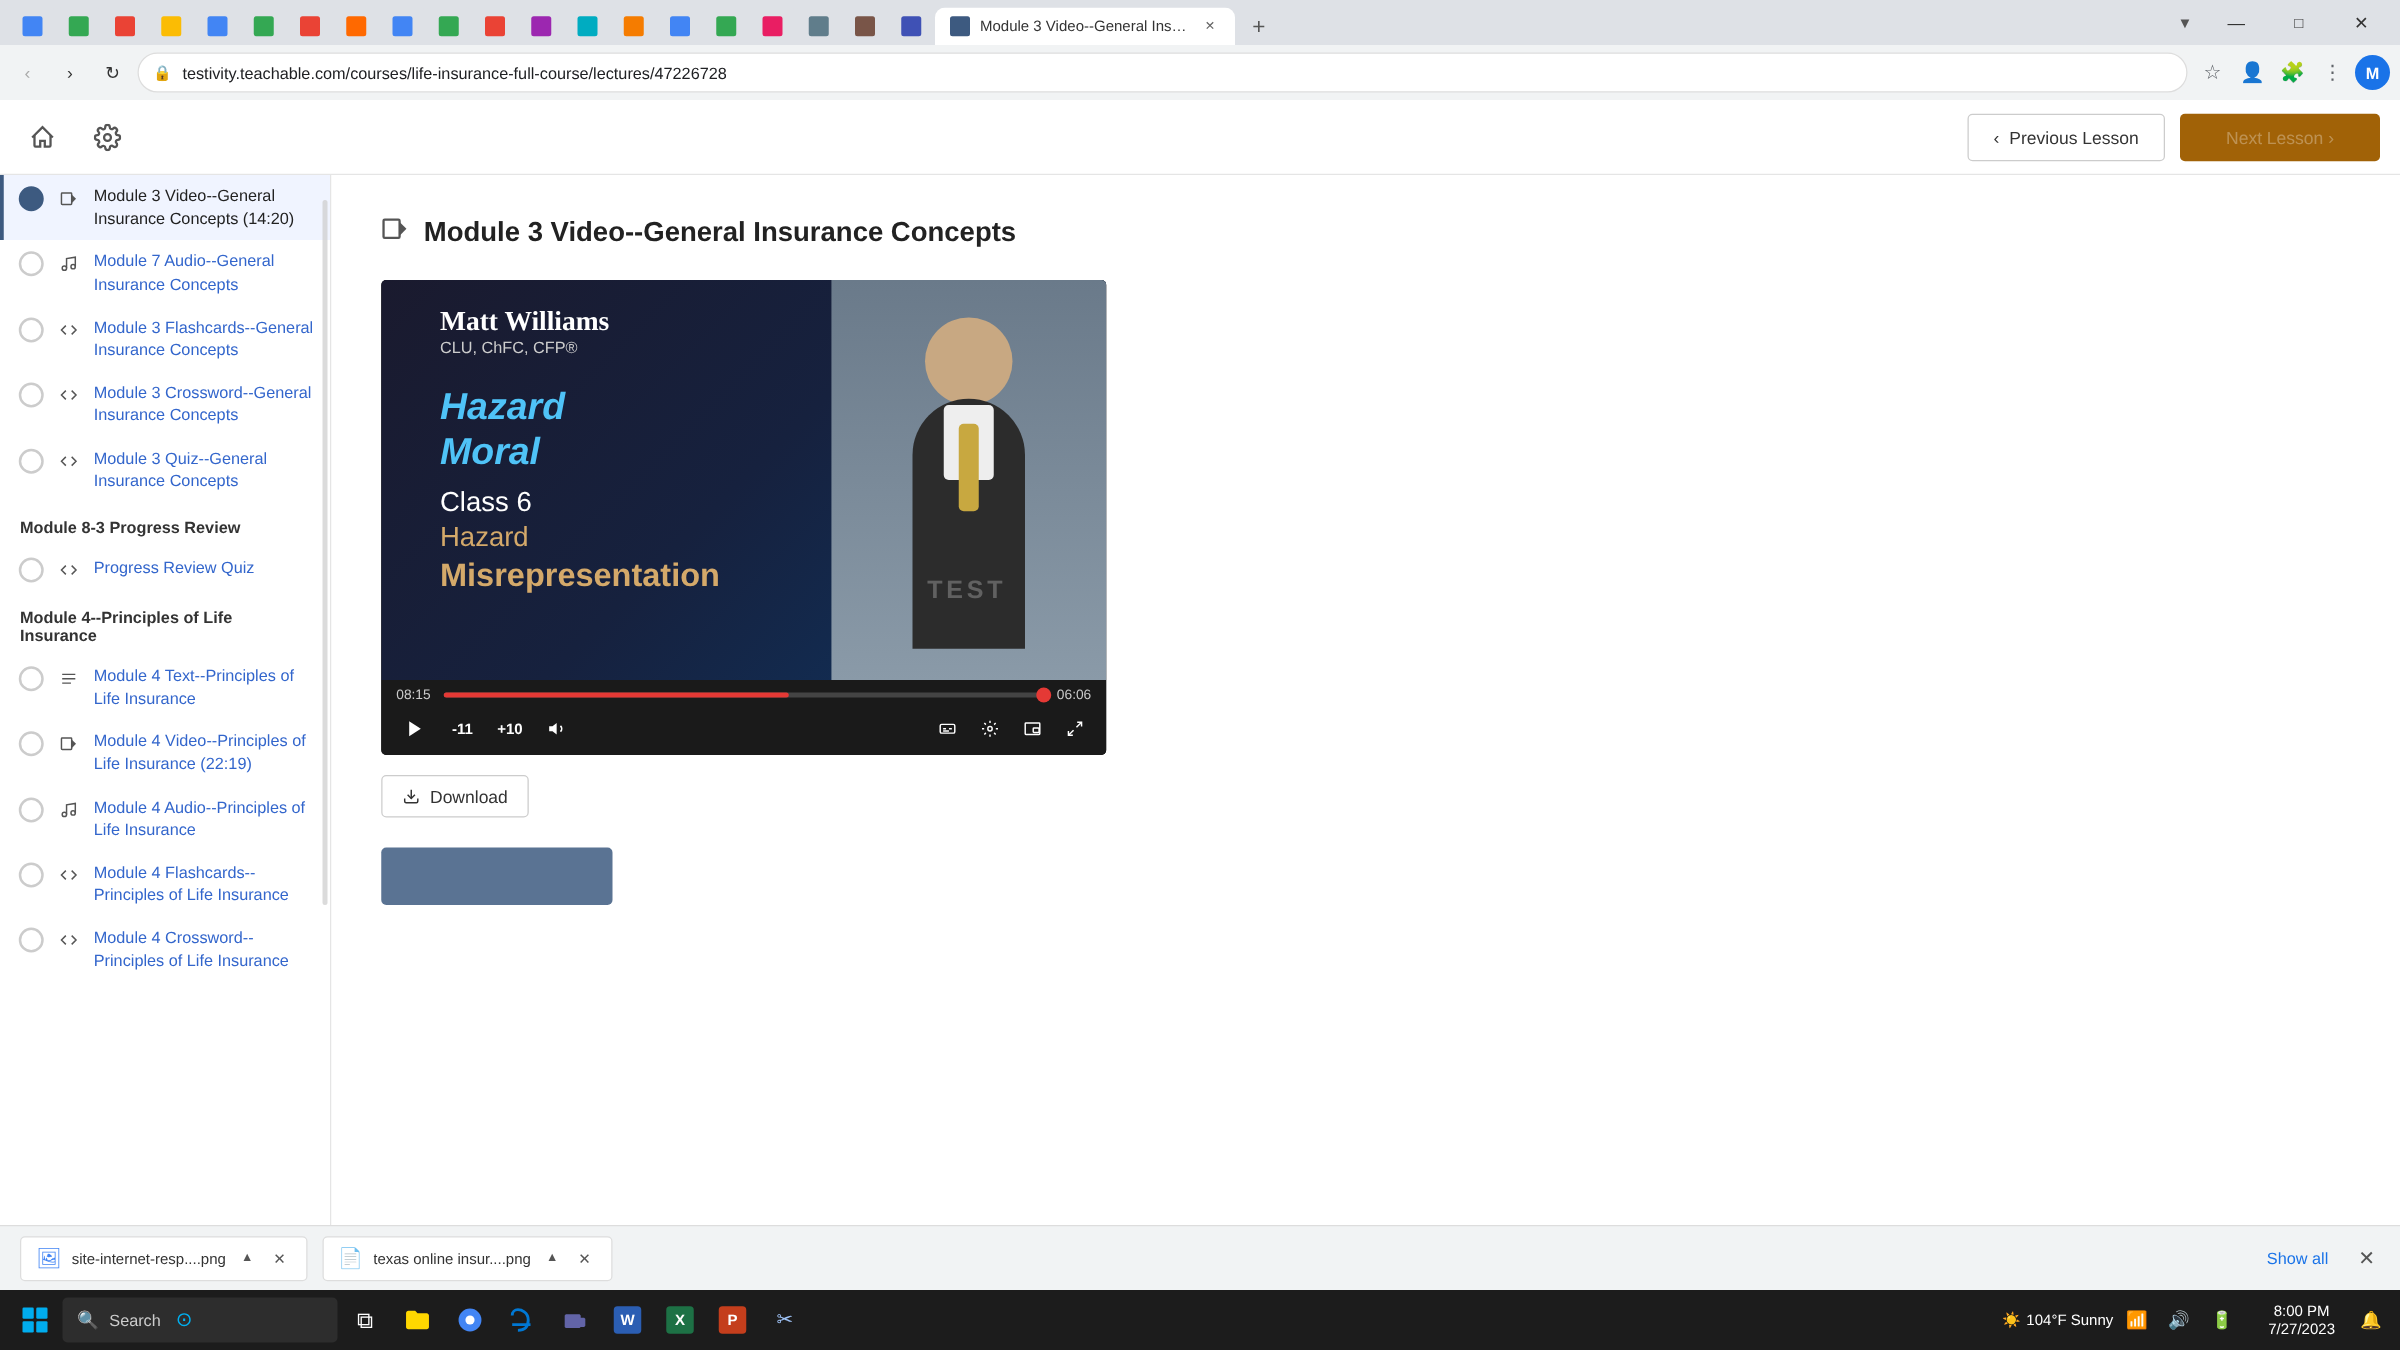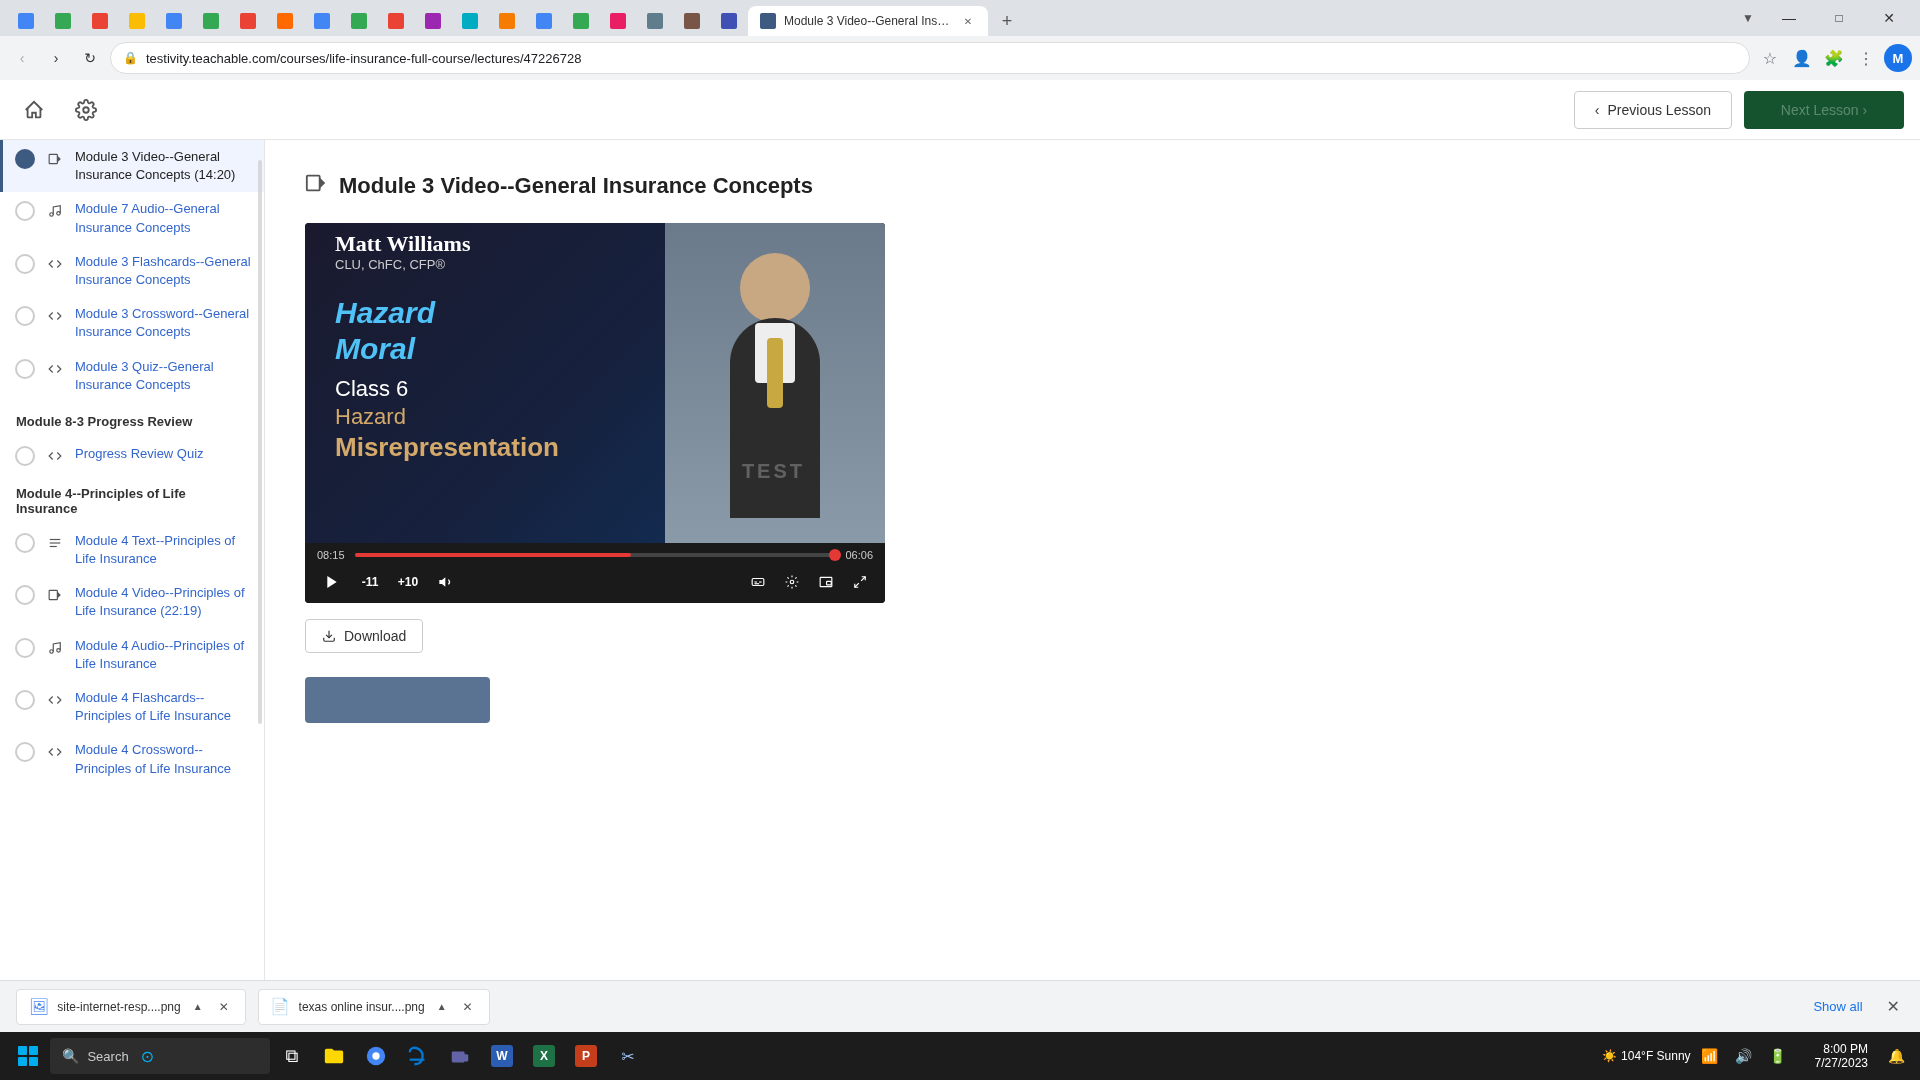--- a/index.html
+++ b/index.html
@@ -174,21 +174,21 @@
       align-items: center;
       gap: 8px;
       font-size: 14px;
       color: #333;
     }
     .next-lesson-btn {
       height: 38px;
       padding: 0 20px;
       border: none;
       border-radius: 4px;
-      background: #14532d;
+      background: #a16207;
       cursor: pointer;
       display: flex;
       align-items: center;
       gap: 8px;
       font-size: 14px;
       color: #fff;
       min-width: 160px;
       justify-content: center;
     }
 
@@ -297,27 +297,27 @@
       width: 580px;
       height: 320px;
       background: linear-gradient(135deg, #1a1a2e 0%, #16213e 50%, #0f3460 100%);
       position: relative;
       display: flex;
       align-items: center;
       justify-content: flex-start;
     }
     .video-text-overlay {
       position: absolute;
-      left: 0;
+      left: 17px;
       top: 0;
       width: 100%;
       height: 100%;
       display: flex;
       flex-direction: column;
-      padding: 8px 30px;
+      padding: 20px 30px;
     }
 
     .video-controls {
       background: #1a1a1a;
       padding: 6px 12px;
     }
     .progress-bar-container {
       display: flex;
       align-items: center;
       gap: 10px;
@@ -473,21 +473,21 @@
       display: flex;
       align-items: center;
       justify-content: center;
       cursor: pointer;
       color: #fff;
       font-size: 14px;
     }
     .taskbar-clock {
       display: flex;
       flex-direction: column;
-      align-items: flex-end;
+      align-items: center;
       justify-content: center;
       color: #fff;
       font-size: 12px;
       padding: 0 12px;
       cursor: pointer;
       height: 36px;
     }
 
     
     .download-bar {

